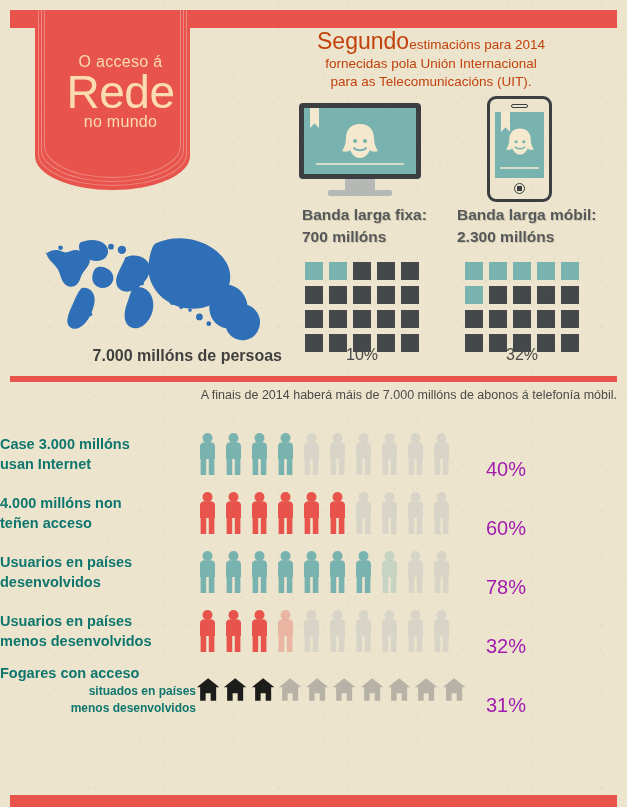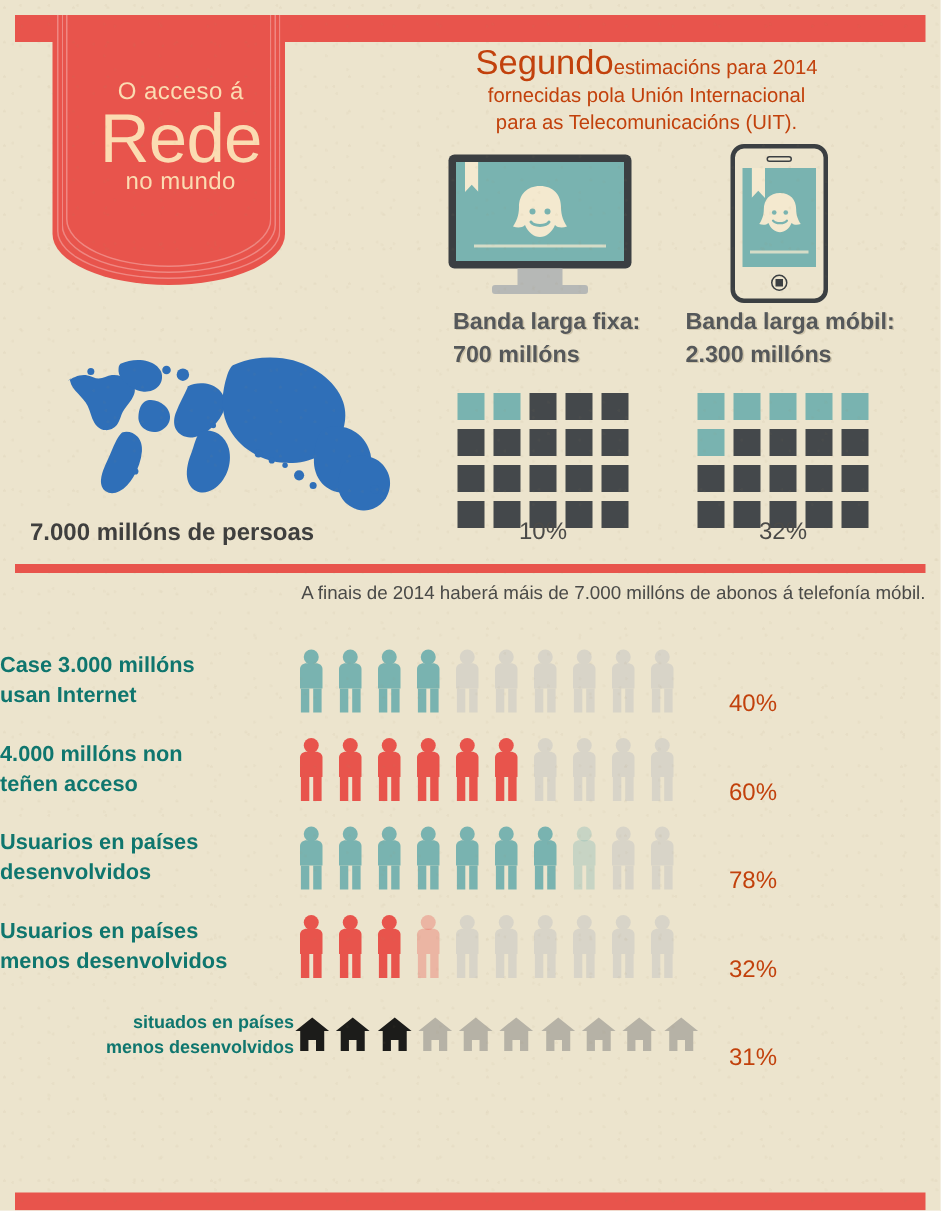--- a/index.html
+++ b/index.html
@@ -254,21 +254,21 @@
   .map-wrap {
     position: absolute;
     left: 20px; top: 218px;
     width: 260px; height: 126px;
     z-index: 7;
   }
   .map-caption {
     position: absolute;
     left: 20px; top: 347px;
     width: 262px;
-    text-align: left;
+    text-align: right;
     font-size: 16px;
     font-weight: bold;
     color: #3f3f3e;
     z-index: 7;
   }
 
   
   .divider-note {
     position: absolute;
     left: 10px; top: 388px;
@@ -308,22 +308,22 @@
   }
   .row-icons {
     width: 270px;
     display: flex;
     align-items: flex-end;
     gap: 3px;
   }
   .row-pct {
     width: 90px;
     padding-left: 20px;
-    font-size: 16px;
-    color: #c2410c;
+    font-size: 20px;
+    color: #a21caf;
     margin-top: 32px;
   }
   .icon-person { width: 23px; height: 44px; }
   .icon-house  { width: 27px; height: 27px; }
 </style>
 </head>
 <body>
 
 <div class="infographic">
 
@@ -747,20 +747,21 @@
             <circle cx="11.5" cy="6" r="5" fill="#d8d4c8" fill-opacity="1"></circle>
             <path d="M4 14c0-2.2 2-3.8 4.4-3.8h6.2C17 10.2 19 11.8 19 14v13H4z" fill="#d8d4c8" fill-opacity="1"></path>
             <rect x="4.6" y="27" width="5.6" height="16" fill="#d8d4c8" fill-opacity="1"></rect>
             <rect x="12.8" y="27" width="5.6" height="16" fill="#d8d4c8" fill-opacity="1"></rect>
           </svg>
         </div>
         <div class="row-pct">32%</div>
       </div>
       <div class="row">
         <div class="row-label">
+          <div>Fogares con acceso</div>
           <span class="sub">situados en países</span>
           <span class="sub">menos desenvolvidos</span>
         </div>
         <div class="row-icons">
           <svg class="icon-house" viewBox="0 0 27 27">
             <path d="M13.5 1 26 11h-3.6v15h-6.1v-8.2h-5.6V26H4.6V11H1z" fill="#1c1c1a" fill-opacity="1"></path>
           </svg>
           <svg class="icon-house" viewBox="0 0 27 27">
             <path d="M13.5 1 26 11h-3.6v15h-6.1v-8.2h-5.6V26H4.6V11H1z" fill="#1c1c1a" fill-opacity="1"></path>
           </svg>

